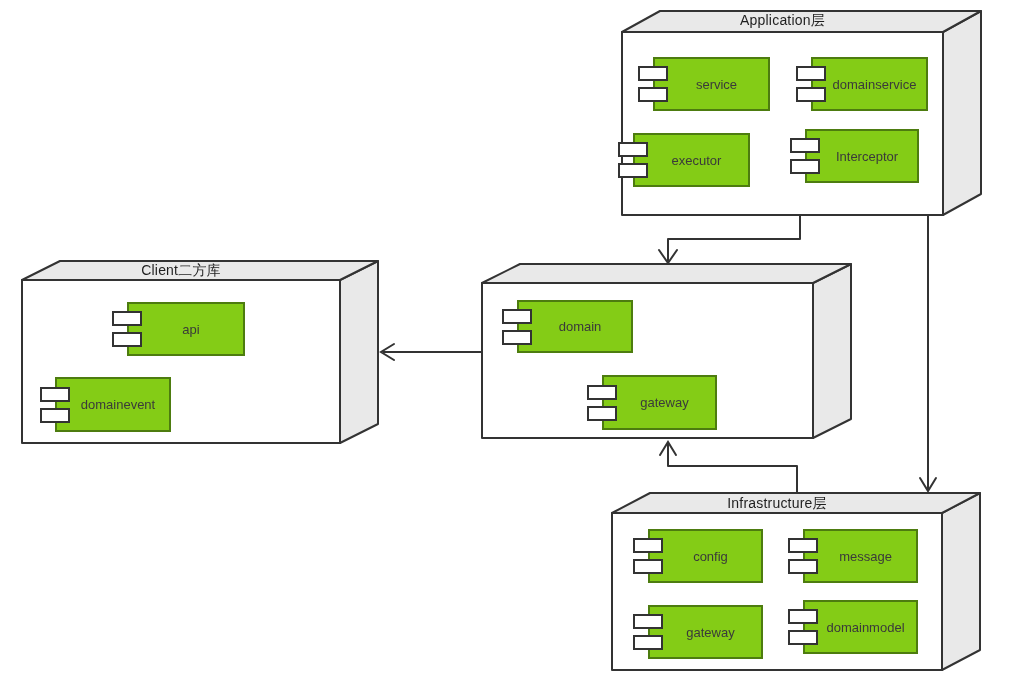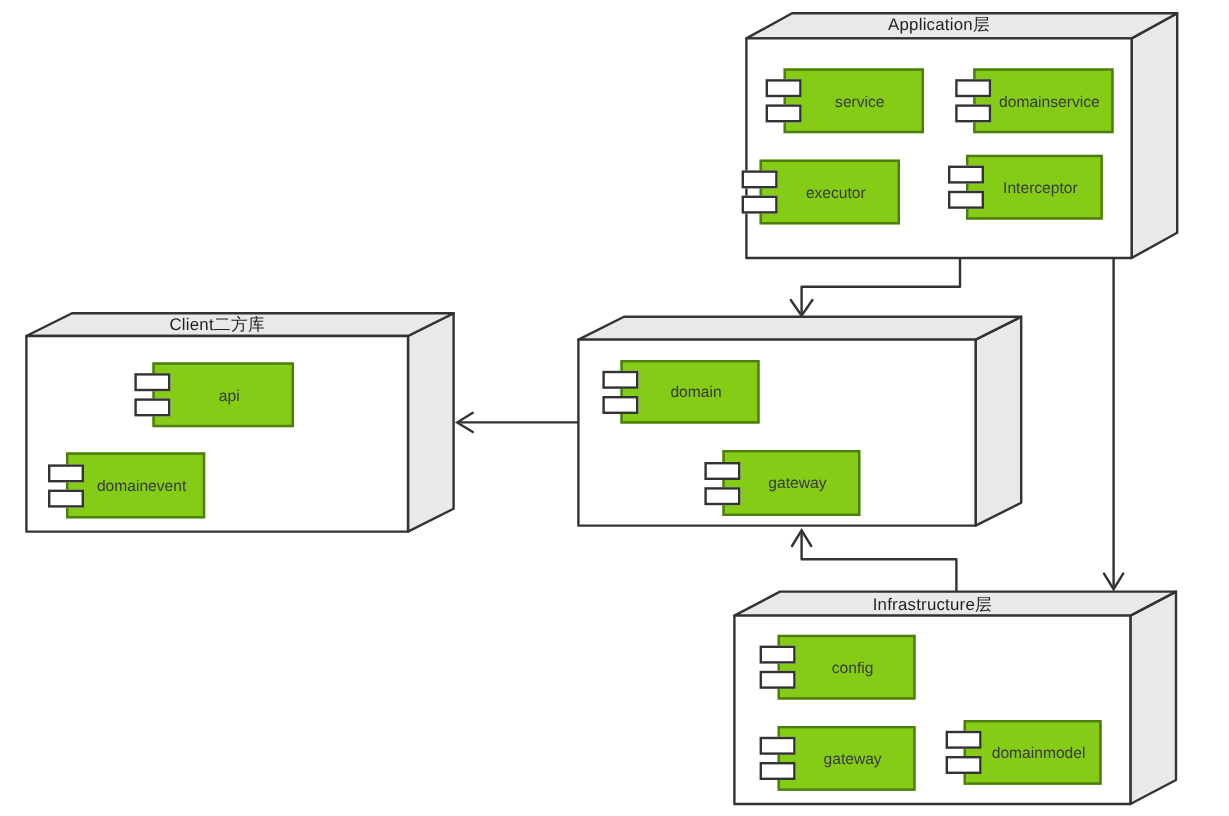--- a/index.html
+++ b/index.html
@@ -166,20 +166,27 @@
     <span class="comp-label">gateway</span>
   </div>
 
   <div class="component" style="left:648px;top:529px;width:115px;height:54px">
     <span class="comp-icon">
         <i class="tab"></i>
         <i class="tab"></i>
       </span>
     <span class="comp-label">config</span>
   </div>
+  <div class="component" style="left:803px;top:529px;width:115px;height:54px">
+    <span class="comp-icon">
+        <i class="tab"></i>
+        <i class="tab"></i>
+      </span>
+    <span class="comp-label">message</span>
+  </div>
   <div class="component" style="left:648px;top:605px;width:115px;height:54px">
     <span class="comp-icon">
         <i class="tab"></i>
         <i class="tab"></i>
       </span>
     <span class="comp-label">gateway</span>
   </div>
   <div class="component" style="left:803px;top:600px;width:115px;height:54px">
     <span class="comp-icon">
         <i class="tab"></i>

